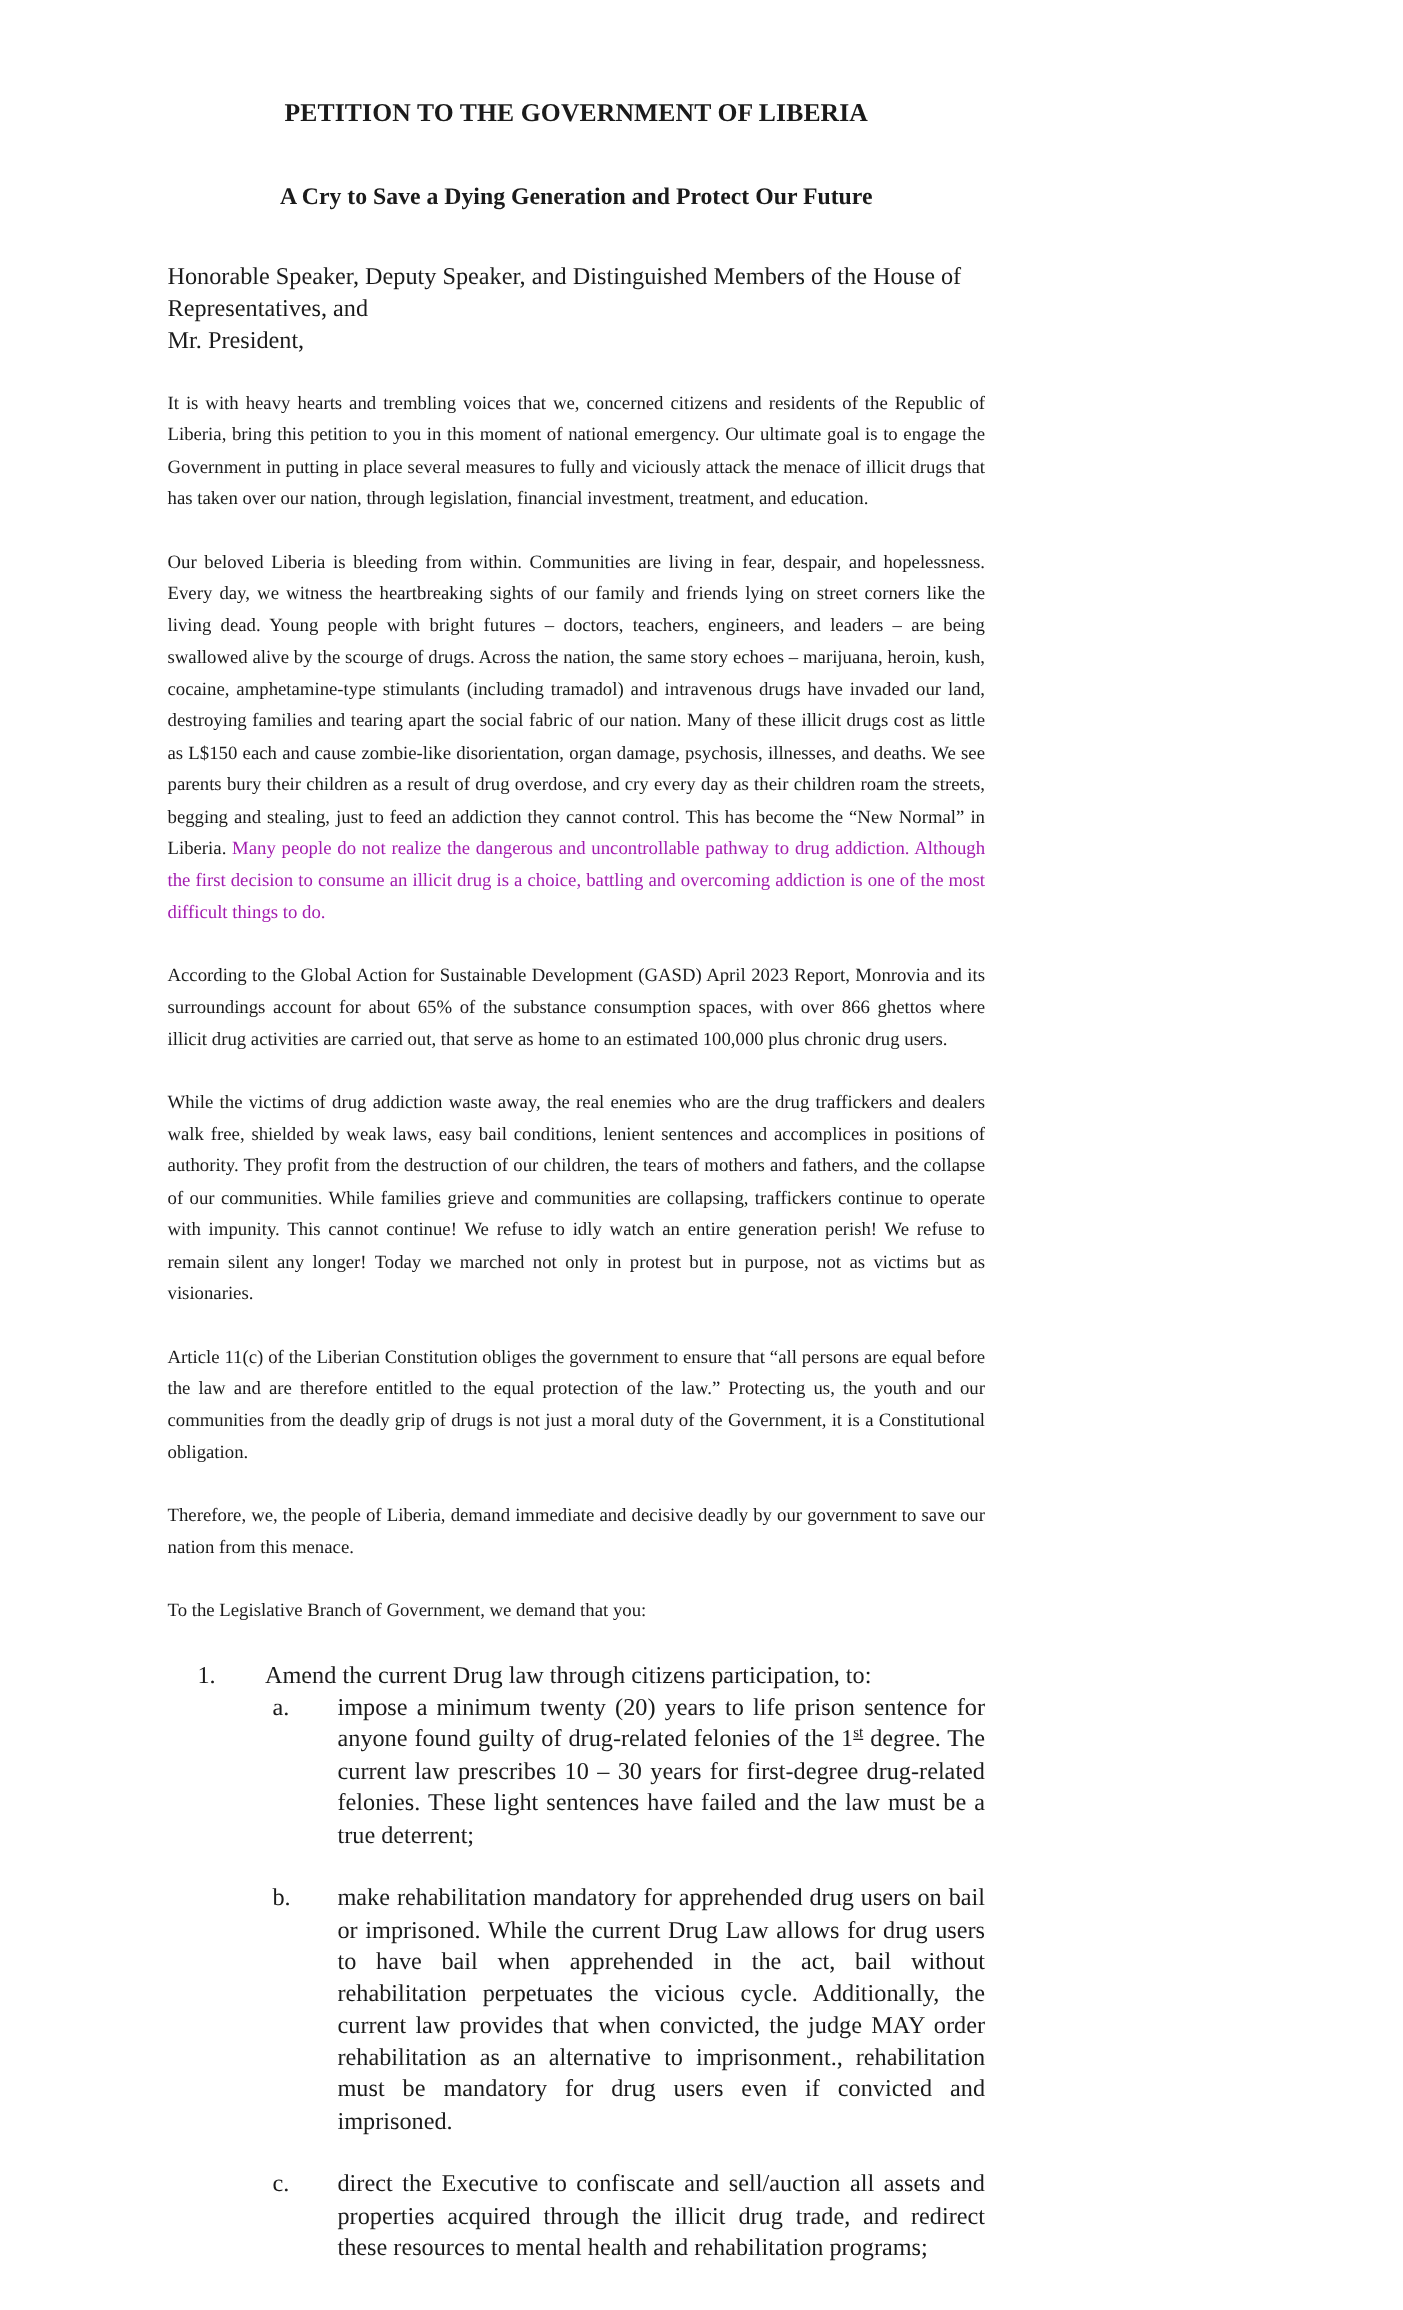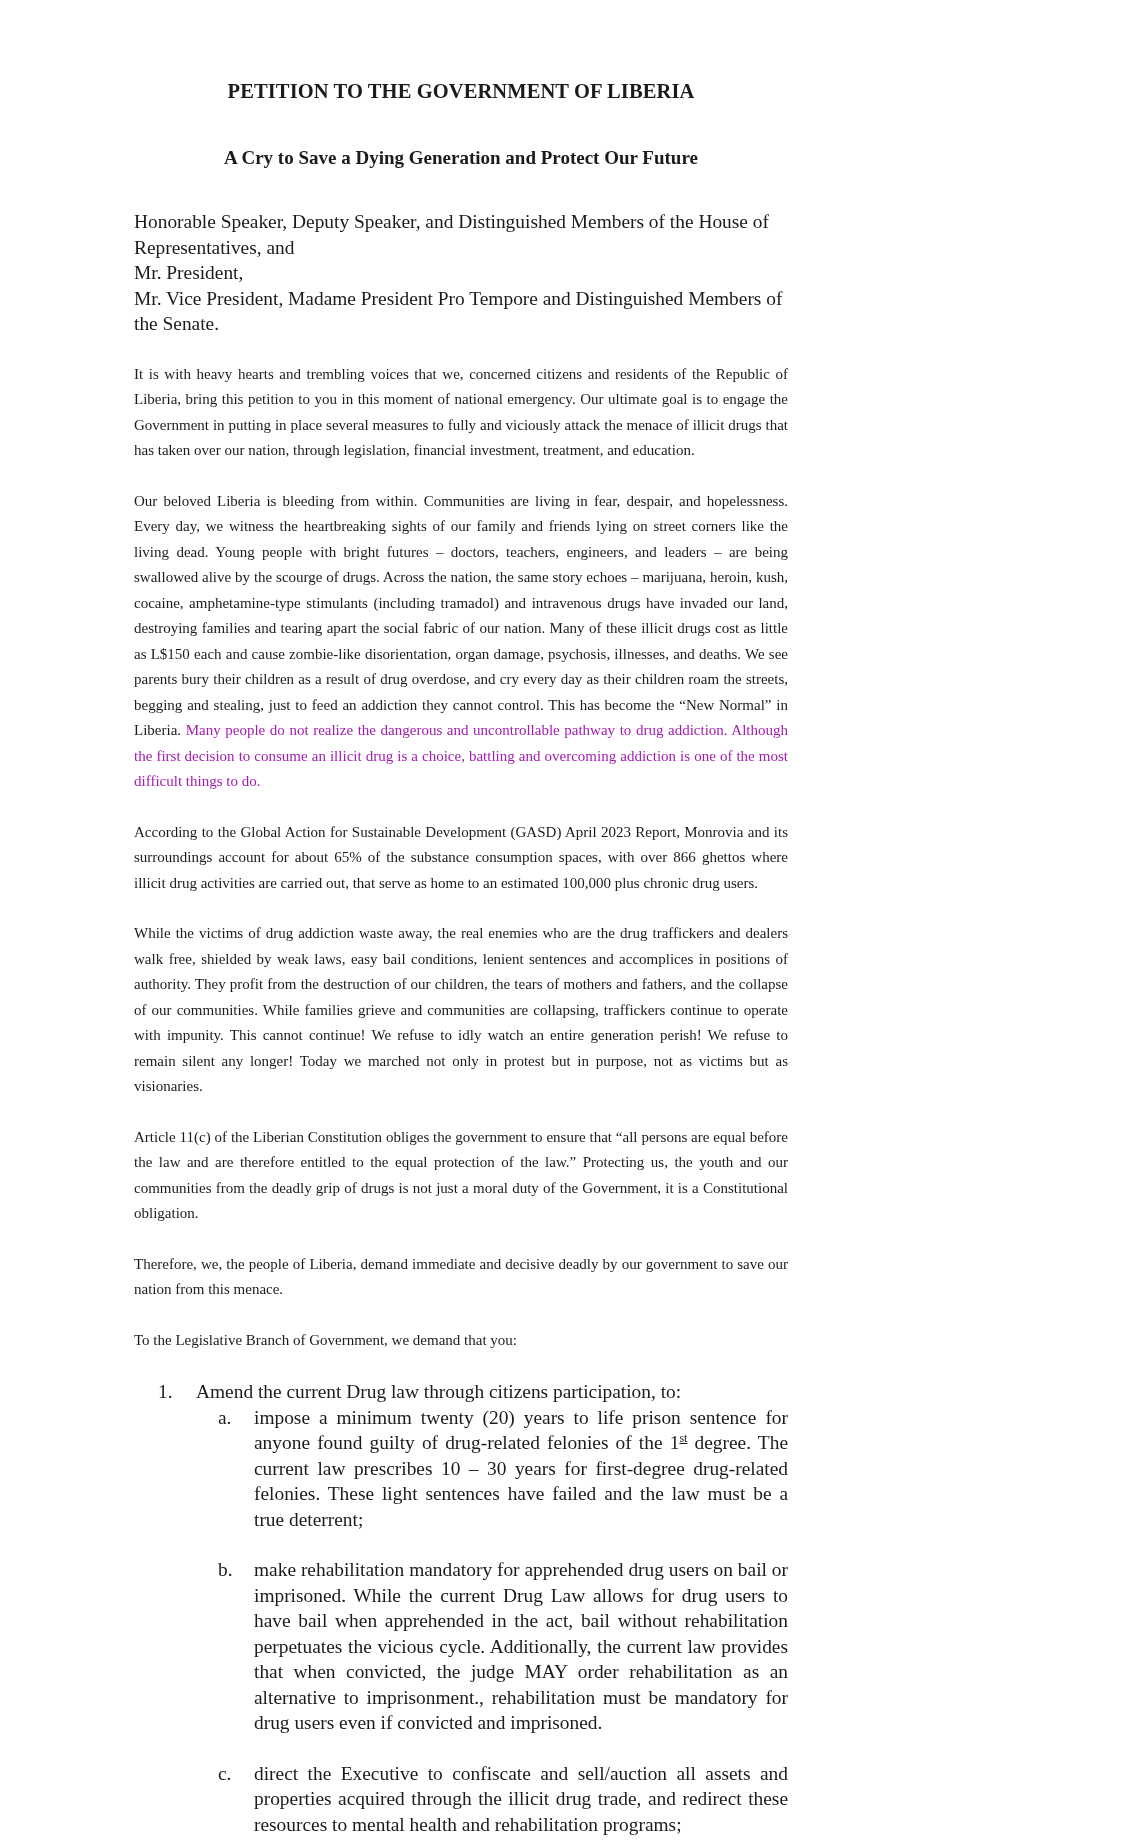--- a/index.html
+++ b/index.html
@@ -75,20 +75,21 @@
   }
   ol.level1 > li > .marker {
     position: absolute;
     left: 24px;
     top: 0;
     width: 34px;
   }
   .li-text {
     display: block;
     text-align: justify;
+    margin-left: 16px;
   }
   ol.level2 {
     list-style: none;
     margin: 0;
     padding: 0;
   }
   ol.level2 > li {
     position: relative;
     padding-left: 58px;
     padding-top: 0;
@@ -118,21 +119,20 @@
 <body>
 
 <div class="page">
 
   <h1 class="doc-title">PETITION TO THE GOVERNMENT OF LIBERIA</h1>
   <h2 class="doc-subtitle">A Cry to Save a Dying Generation and Protect Our Future</h2>
 
   <div class="salutation">
     <div>Honorable Speaker, Deputy Speaker, and Distinguished Members of the House of Representatives, and</div>
     <div>Mr. President,</div>
-    <div>Mr. Vice President, Madame President Pro Tempore and Distinguished Members of the Senate.</div>
   </div>
 
   <p class="body-para">It is with heavy hearts and trembling voices that we, concerned citizens and residents of the Republic of Liberia, bring this petition to you in this moment of national emergency. Our ultimate goal is to engage the Government in putting in place several measures to fully and viciously attack the menace of illicit drugs that has taken over our nation, through legislation, financial investment, treatment, and education.</p>
 
   <p class="body-para"><span>Our beloved Liberia is bleeding from within. Communities are living in fear, despair, and hopelessness. Every day, we witness the heartbreaking sights of our family and friends lying on street corners like the living dead. Young people with bright futures – doctors, teachers, engineers, and leaders – are being swallowed alive by the scourge of drugs. Across the nation, the same story echoes – marijuana, heroin, kush, cocaine, amphetamine-type stimulants (including tramadol) and intravenous drugs have invaded our land, destroying families and tearing apart the social fabric of our nation. Many of these illicit drugs cost as little as L$150 each and cause zombie-like disorientation, organ damage, psychosis, illnesses, and deaths. We see parents bury their children as a result of drug overdose, and cry every day as their children roam the streets, begging and stealing, just to feed an addiction they cannot control. This has become the “New Normal” in Liberia. </span><span class="grey">Many people do not realize the dangerous and uncontrollable pathway to drug addiction.  Although the first decision to consume an illicit drug is a choice, battling and overcoming addiction is one of the most difficult things to do.</span></p>
 
   <p class="body-para">According to the Global Action for Sustainable Development (GASD) April 2023 Report, Monrovia and its surroundings account for about 65% of the substance consumption spaces, with over 866 ghettos where illicit drug activities are carried out, that serve as home to an estimated 100,000 plus chronic drug users.</p>
 
   <p class="body-para">While the victims of drug addiction waste away, the real enemies who are the drug traffickers and dealers walk free, shielded by weak laws, easy bail conditions, lenient sentences and accomplices in positions of authority. They profit from the destruction of our children, the tears of mothers and fathers, and the collapse of our communities. While families grieve and communities are collapsing, traffickers continue to operate with impunity. This cannot continue! We refuse to idly watch an entire generation perish! We refuse to remain silent any longer! Today we marched not only in protest but in purpose, not as victims but as visionaries.</p>
 

